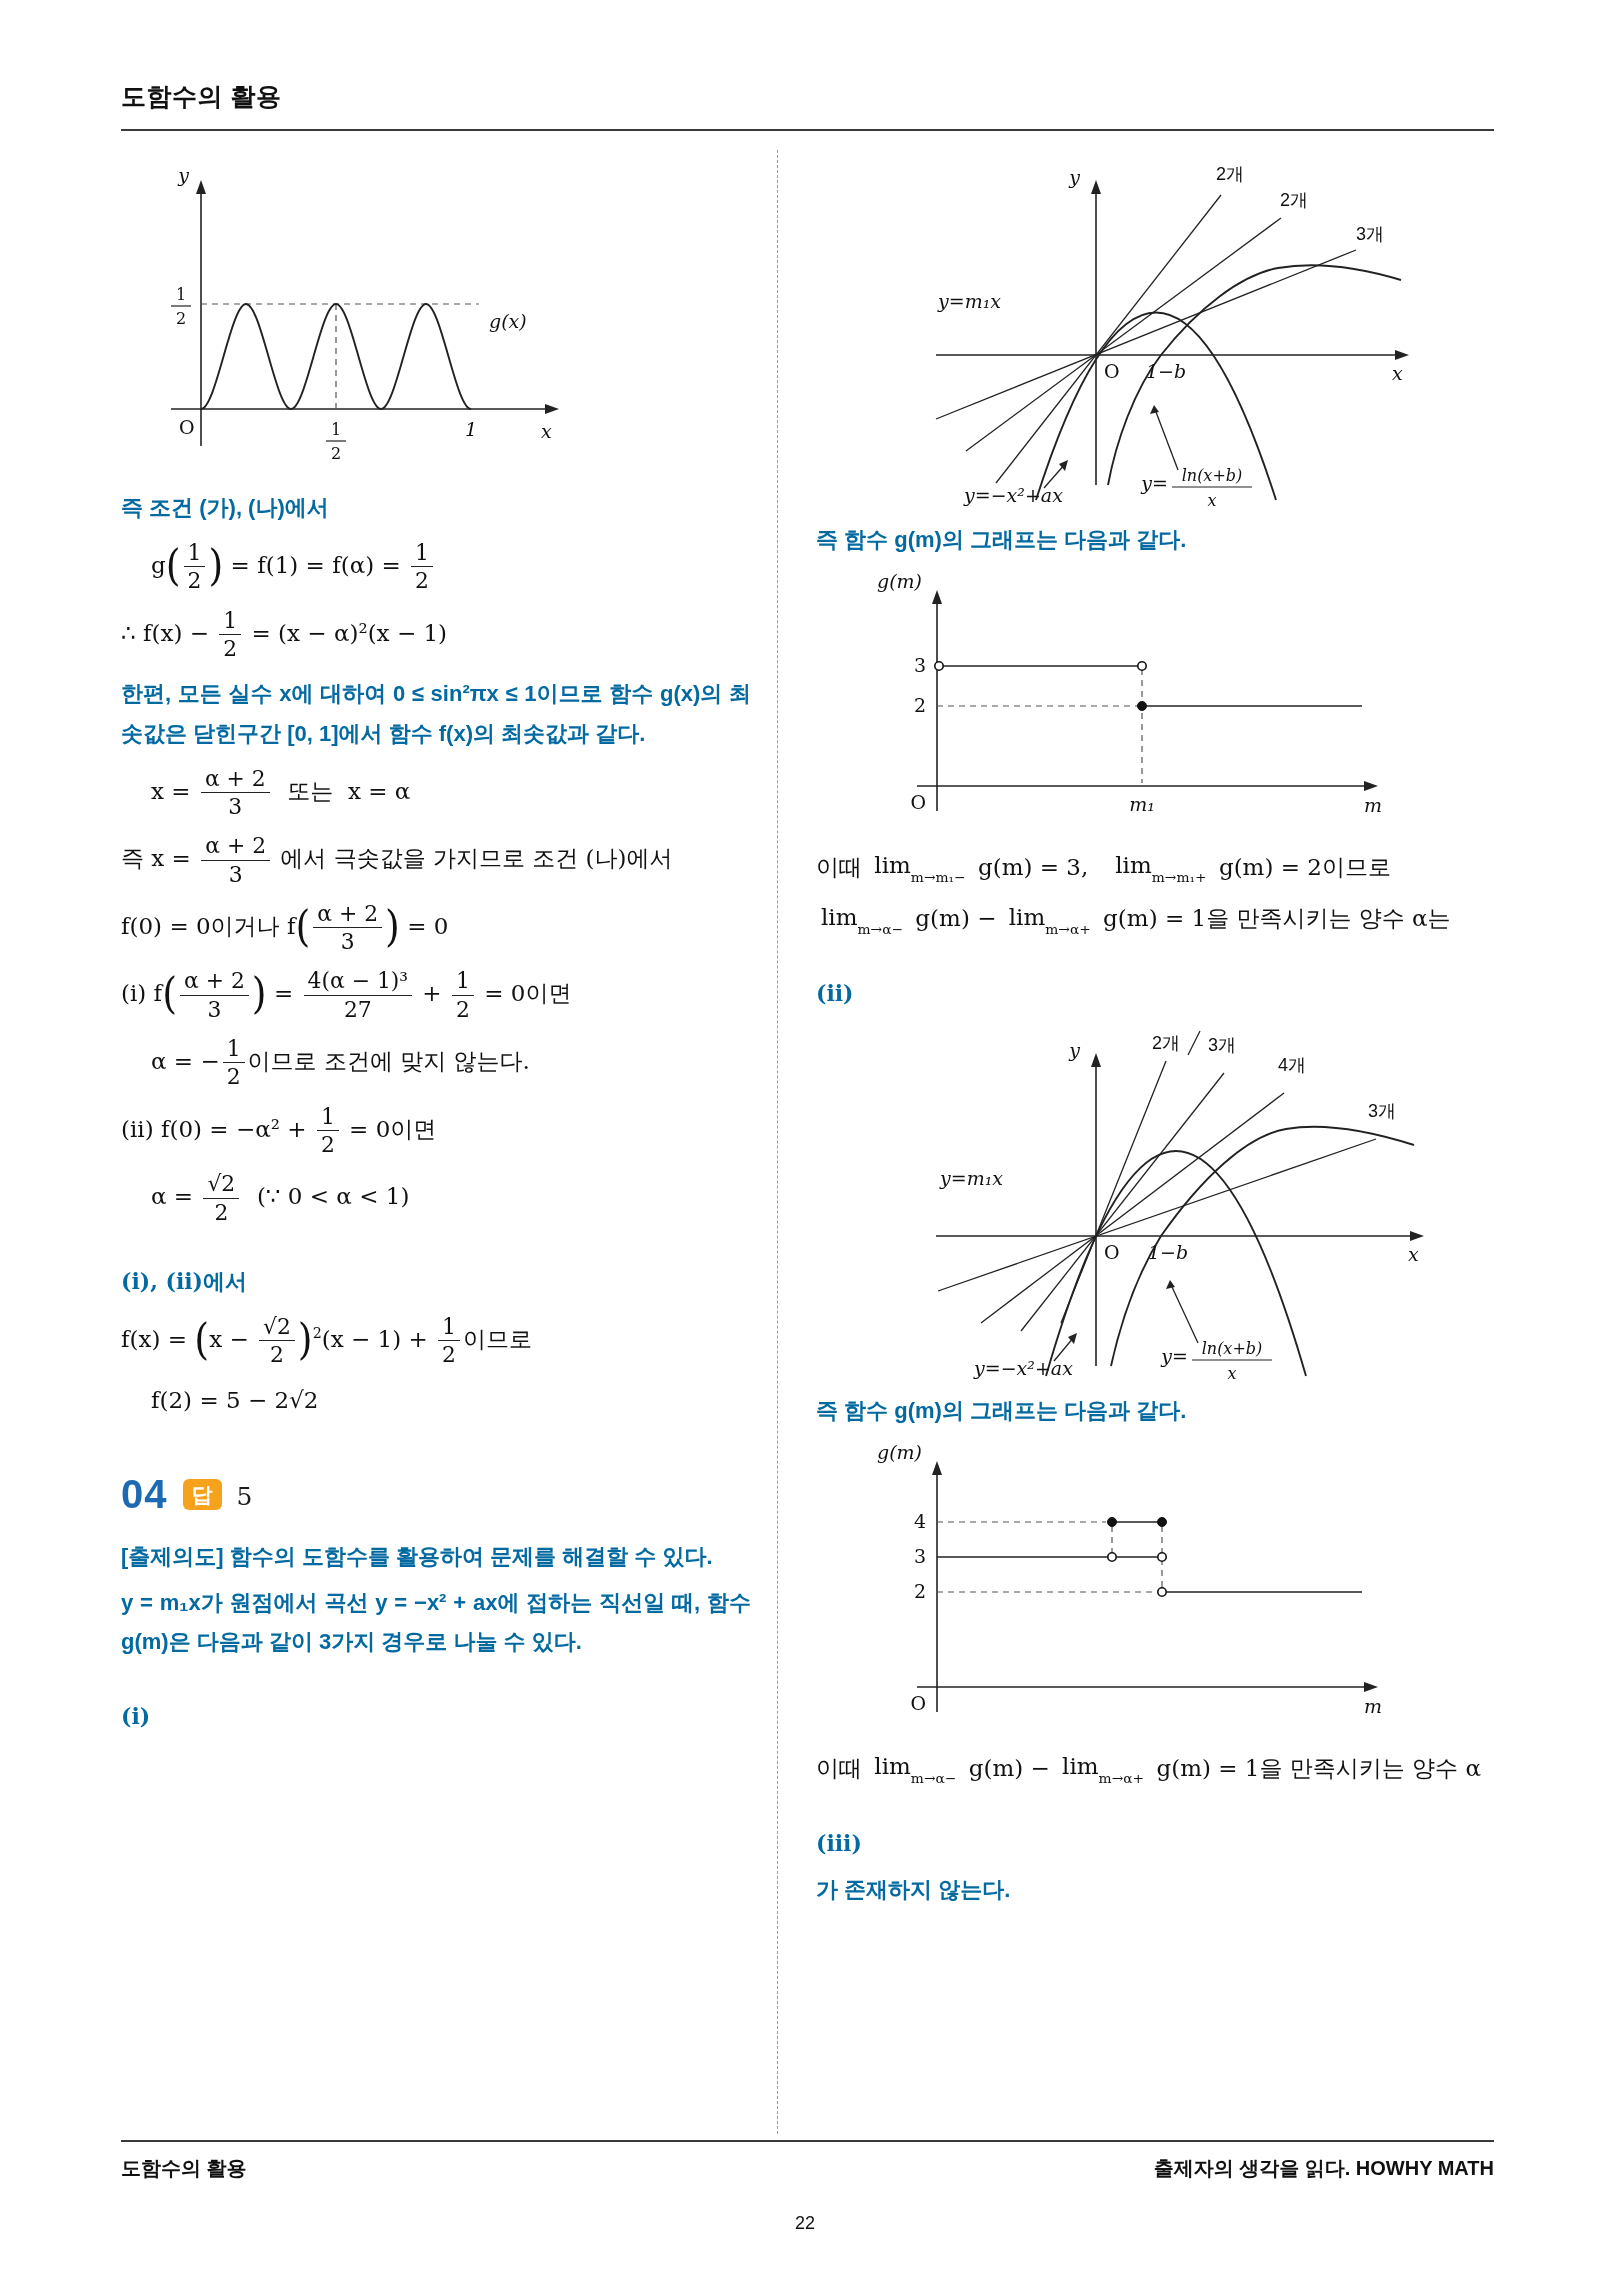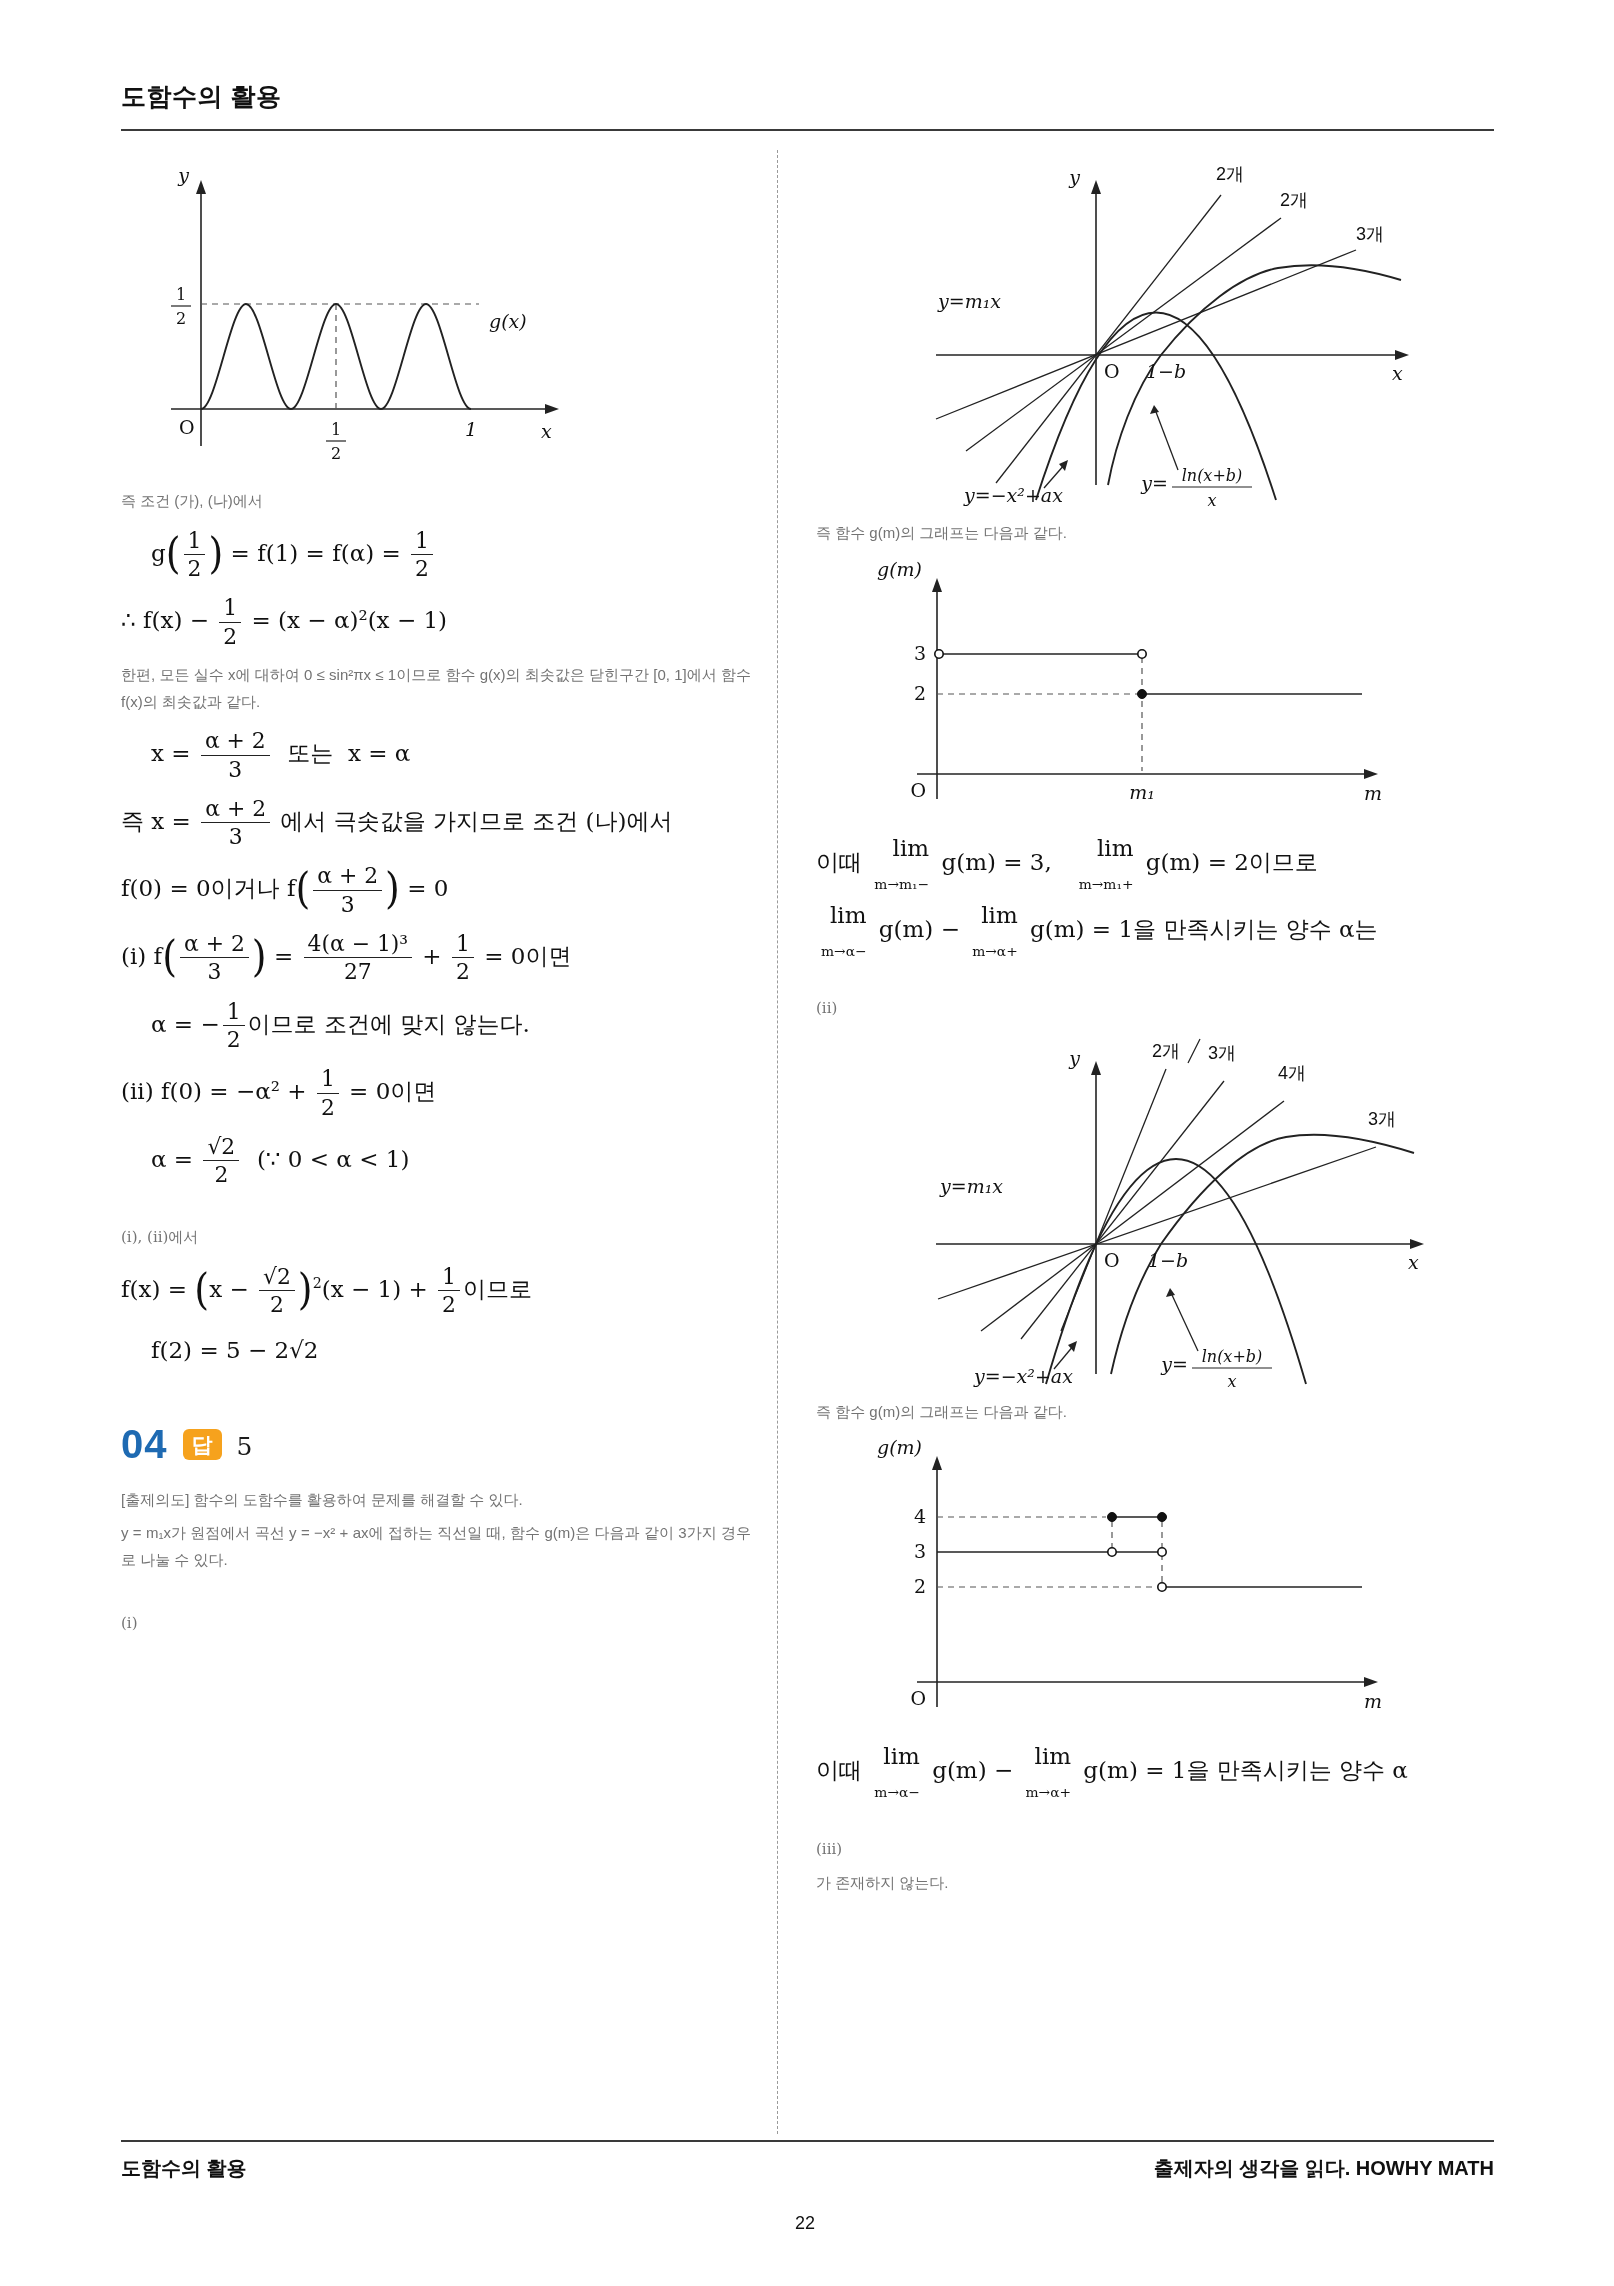--- a/index.html
+++ b/index.html
@@ -14,31 +14,31 @@
   
   .header-title { position:absolute; top:80px; left:121px; font-size:25px; font-weight:bold; color:#111; letter-spacing:0.5px; }
   .header-rule { position:absolute; top:129px; left:121px; right:120px; border-top:2px solid #3a3a3a; }
 
   
   .content { position:absolute; top:150px; left:121px; right:120px; bottom:152px; display:flex; }
   .col-left { width:656px; padding-right:26px; }
   .divider { width:0; border-left:1.6px dashed #9a9a9a; }
   .col-right { flex:1; padding-left:38px; }
 
-  .para { font-size:15px; line-height:1.78; margin:7px 0; text-align:justify; color:#737373; }
+  .para { font-size:22px; line-height:1.78; margin:7px 0; text-align:justify; color:#0369a1;font-weight:bold; }
   .case-label { font-family:"DejaVu Serif","Liberation Serif",serif;margin-top:36px; }
 
   .eq { font-family:"DejaVu Serif","Liberation Serif",serif; font-size:23px; line-height:1.7; margin:12px 0; color:#111; }
   .eq span { white-space:pre-wrap; }
   .eq.indent2 { margin-left:30px; }
   .frac { display:inline-flex; flex-direction:column; align-items:center; vertical-align:middle; margin:0 3px; font-size:0.95em; line-height:1.25; }
   .frac .num { border-bottom:1.4px solid #222; padding:0 4px; }
   .frac .den { padding:0 4px; }
   .bigp { display:inline-block; font-size:1.65em; line-height:1; vertical-align:middle; transform:scaleY(1.12); font-weight:400; }
-  .lim { display:inline-flex; flex-direction:column; align-items:flex-end; vertical-align:middle; line-height:1.05; margin:0 5px; }
+  .lim { display:inline-flex; flex-direction:row; align-items:flex-start; vertical-align:middle; line-height:1.05; margin:0 5px; }
   .lim-word { font-size:1em; }
   .lim-sub { font-size:0.6em; margin-top:17px; }
   sup { font-size:0.62em; }
 
   
   .prob { display:flex; align-items:center; gap:15px; margin:52px 0 20px 0; }
   .prob-num { font-size:40px; font-weight:bold; color:#1e6ab2; letter-spacing:1px; }
   .prob-badge { background:#f6a21d; color:#ffffff; font-size:21px; font-weight:bold; border-radius:6px; padding:5px 9px; line-height:1; }
   .prob-ans { font-family:"DejaVu Serif","Liberation Serif",serif; font-size:25px; padding-top:4px; }
 

